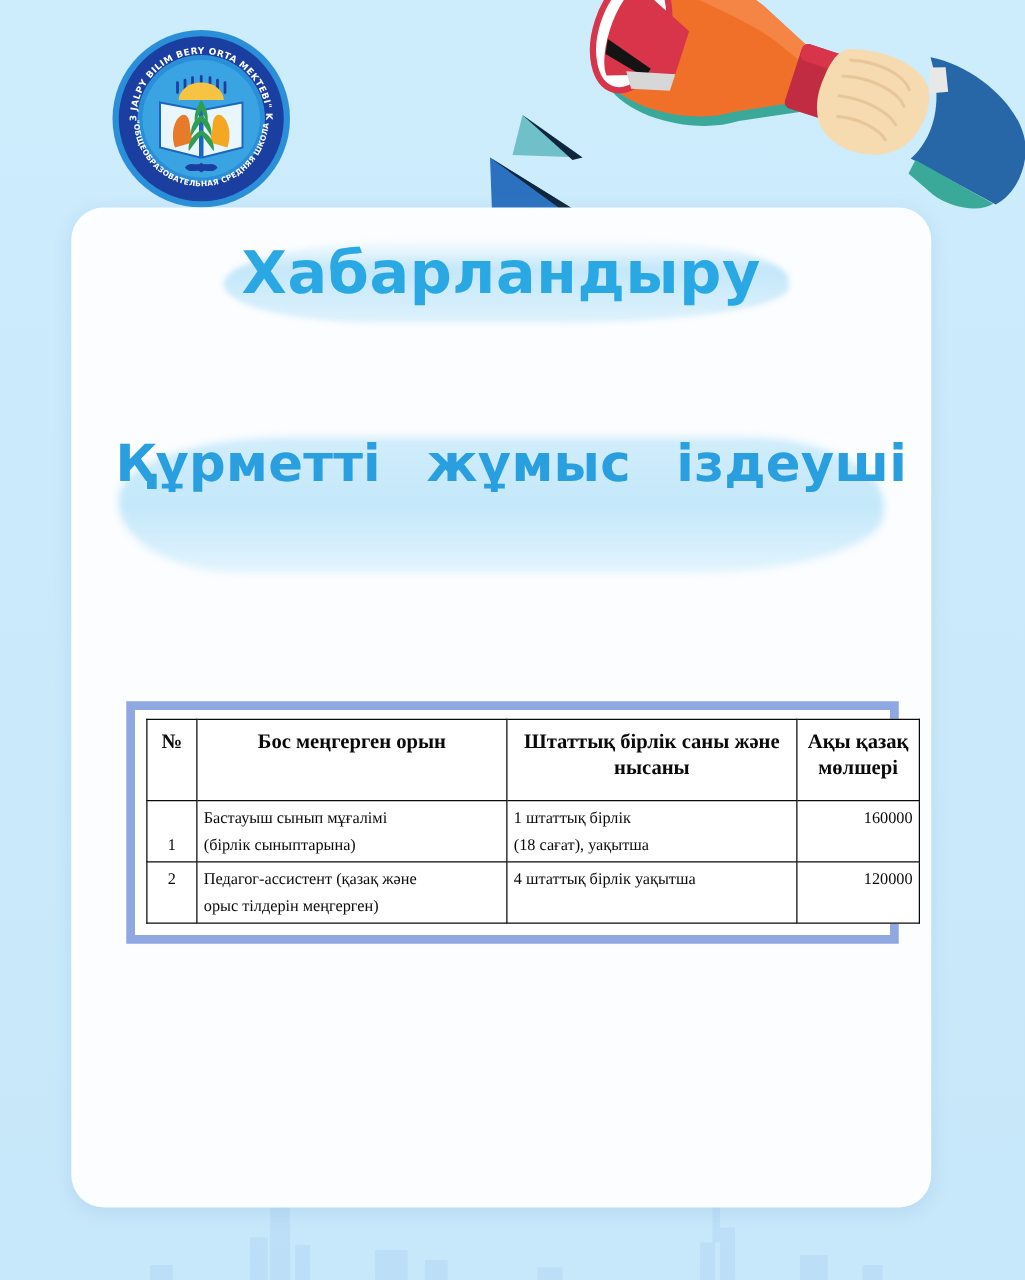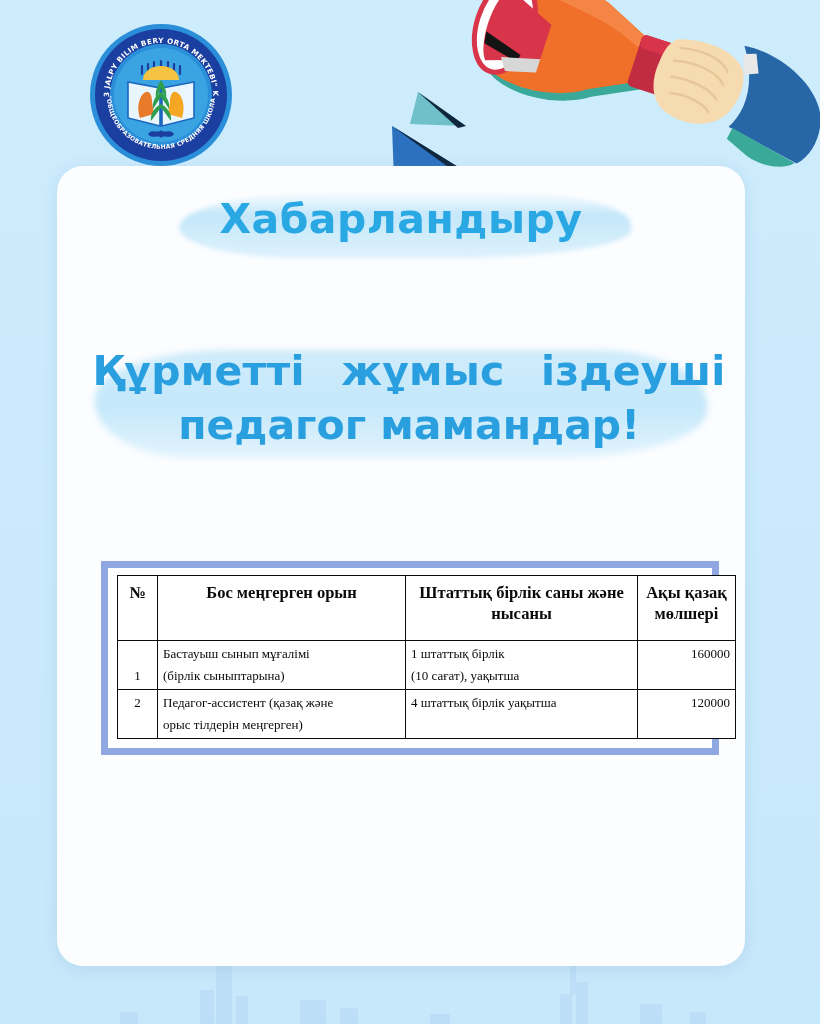--- a/index.html
+++ b/index.html
@@ -93,21 +93,21 @@
     width: 452px;
     height: 66px;
     background: linear-gradient(180deg, rgba(196,231,250,0.0) 0%, rgba(186,227,249,0.85) 35%, rgba(198,233,251,0.55) 100%);
     border-radius: 40% 34% 45% 30% / 60% 55% 48% 52%;
     filter: blur(2px);
   }
   .title {
     position: relative;
     font-family: "DejaVu Sans", sans-serif;
     font-weight: bold;
-    font-size: 41px;
+    font-size: 47px;
     line-height: 62px;
     letter-spacing: 0.5px;
     color: #29a8e4;
     white-space: nowrap;
   }
 
   
   .subtitle-wrap {
     position: absolute;
     left: 0;
@@ -305,21 +305,20 @@
 
     <div class="title-wrap">
       <div class="title-brush"></div>
       <div class="title">Хабарландыру</div>
     </div>
 
     <div class="subtitle-wrap">
       <div class="subtitle-brush"></div>
       <div class="subtitle">
         <span class="line1">Құрметті  жұмыс  іздеуші</span>
-        <span class="line2">педагог мамандар!</span>
       </div>
     </div>
 
     <div class="table-frame">
       <table class="vacancy">
         <colgroup>
           <col class="col-num">
           <col class="col-post">
           <col class="col-units">
           <col class="col-pay">
@@ -337,21 +336,21 @@
             <td class="num bottom">1</td>
             <td>
               <span class="cell-lines">
                 <span>Бастауыш сынып мұғалімі</span>
                 <span>(бірлік сыныптарына)</span>
               </span>
             </td>
             <td>
               <span class="cell-lines">
                 <span>1 штаттық бірлік</span>
-                <span>(10 сағат), уақытша</span>
+                <span>(18 сағат), уақытша</span>
               </span>
             </td>
             <td class="pay">160000</td>
           </tr>
           <tr>
             <td class="num">2</td>
             <td>
               <span class="cell-lines">
                 <span>Педагог-ассистент (қазақ және</span>
                 <span>орыс тілдерін меңгерген)</span>

